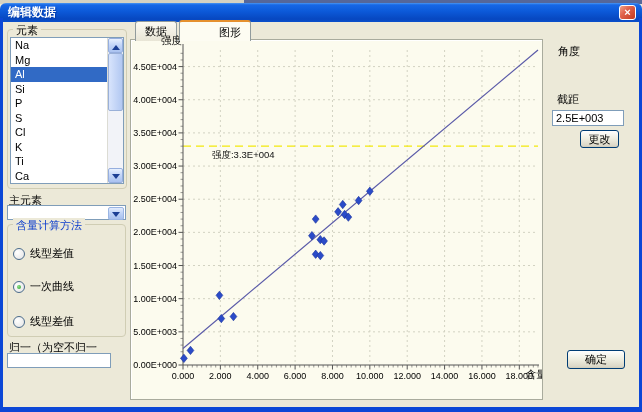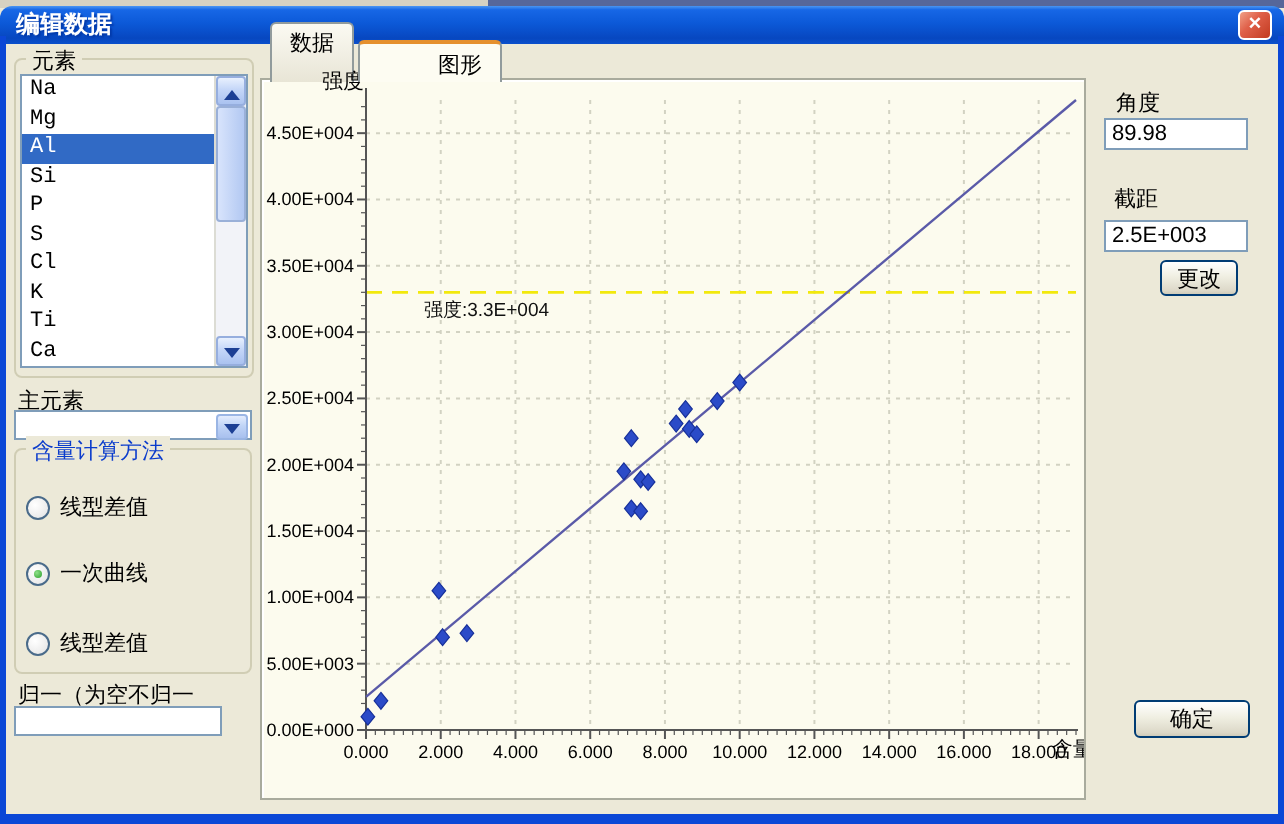--- a/index.html
+++ b/index.html
@@ -21,21 +21,21 @@
     background:linear-gradient(135deg,#f0a088,#e0614a 40%,#c23a20); color:#fff; font-weight:bold;
     font-size:11px; line-height:13px; text-align:center; cursor:pointer; }
 
   .dialog-bg { position:absolute; left:3px; right:3px; top:22px; bottom:5px; background:#ece9d8; }
 
   .groupbox { position:absolute; border:1px solid #d0cdb4; border-radius:4px; }
   .group-label { position:absolute; background:#ece9d8; padding:0 3px; font-size:11px; }
   .group-label.blue { color:#0b3ccc; }
 
   .listbox { position:absolute; left:10px; top:37px; width:114px; height:147px; background:#fff;
-    border:1px solid #7f9db9; overflow:hidden;font-family:Liberation Mono, monospace; }
+    border:1px solid #7f9db9; overflow:hidden; }
   .li { height:14.5px; line-height:14.5px; padding-left:4px; font-size:11px; cursor:default; }
   .li.sel { background:#316ac5; color:#fff; }
 
   .sb { position:absolute; top:0; right:0; width:16px; height:145px; background:#f2f3f8; border-left:1px solid #dcdcd4; }
   .sb-btn { position:absolute; left:0; width:15px; height:15px; border:1px solid #96aede; border-radius:2px;
     background:linear-gradient(180deg,#e8f0fe,#c4d6f8 45%,#aac2f0); }
   .sb-btn.up { top:0; } .sb-btn.down { bottom:0; }
   .tri-up { width:0; height:0; border:4px solid transparent; border-bottom:5px solid #1c3f94; margin:2px auto 0; }
   .tri-dn { width:0; height:0; border:4px solid transparent; border-top:5px solid #1c3f94; margin:5px auto 0; }
   .sb-thumb { position:absolute; left:0; top:15px; width:15px; height:58px; border:1px solid #9ab0d8; border-radius:2px;
@@ -46,21 +46,21 @@
   .combo-btn { position:absolute; right:1px; top:1px; width:16px; height:13px; border:1px solid #9ab5e4; border-radius:2px;
     background:linear-gradient(180deg,#e3ecfd,#c0d4f7 45%,#a8c0ee); }
 
   .radio-row { position:absolute; left:13px; display:flex; align-items:center; gap:5px; cursor:default; }
   .radio { width:12px; height:12px; border-radius:50%; border:1px solid #4a6b8a;
     background:radial-gradient(circle at 35% 35%,#ffffff,#e2e2e2); position:relative; flex:0 0 auto; }
   .radio.checked::after { content:''; position:absolute; inset:3px; border-radius:50%;
     background:radial-gradient(circle at 35% 35%,#8ee08a,#2da02a); }
 
   .tab-strip { position:absolute; left:135px; top:21px; height:20px; display:flex; gap:2px; align-items:flex-end; }
-  .tab { height:30px; padding:2px 9px 0; font-size:11px; background:linear-gradient(#fbfaf2,#e8e5d6);
+  .tab { height:20px; padding:2px 9px 0; font-size:11px; background:linear-gradient(#fbfaf2,#e8e5d6);
     border:1px solid #919b9c; border-bottom:none; border-radius:3px 3px 0 0; position:relative; cursor:pointer; }
   .tab.active { height:21px; background:#fdfcf2; border-top:2px solid #e5902e; z-index:6; padding-top:3px;padding-left:39px; }
 
   .tab-page { position:absolute; left:130px; top:39px; width:413px; height:361px; background:#fcfbee;
     border:1px solid #a9ab9d; box-shadow:inset 1px 1px 0 #fff; }
   #chart-svg { position:absolute; left:131px; top:34px; width:411px; height:368px; z-index:5; }
   #chart-svg text { font-family:"Liberation Sans","DejaVu Sans",sans-serif; }
 
   .rlabel { position:absolute; font-size:11px; }
   .xp-btn { position:absolute; border:1px solid #003c74; border-radius:3px; text-align:center; font-size:11px; cursor:pointer;
@@ -323,18 +323,17 @@
       <path d="M 189.32894736842104 217.37894736842105 L 192.72894736842105 221.57894736842104 L 189.32894736842104 225.77894736842103 L 185.92894736842103 221.57894736842104 Z" fill="#2b4bc8" stroke="#17309a" stroke-width="0.6"></path>
       <path d="M 207.07894736842107 173.61052631578949 L 210.47894736842107 177.81052631578947 L 207.07894736842107 182.01052631578946 L 203.67894736842106 177.81052631578947 Z" fill="#2b4bc8" stroke="#17309a" stroke-width="0.6"></path>
       <path d="M 211.75 166.31578947368422 L 215.15 170.5157894736842 L 211.75 174.7157894736842 L 208.35 170.5157894736842 Z" fill="#2b4bc8" stroke="#17309a" stroke-width="0.6"></path>
       <path d="M 213.6184210526316 176.26315789473685 L 217.0184210526316 180.46315789473684 L 213.6184210526316 184.66315789473683 L 210.21842105263158 180.46315789473684 Z" fill="#2b4bc8" stroke="#17309a" stroke-width="0.6"></path>
       <path d="M 217.35526315789474 178.9157894736842 L 220.75526315789475 183.1157894736842 L 217.35526315789474 187.3157894736842 L 213.95526315789473 183.1157894736842 Z" fill="#2b4bc8" stroke="#17309a" stroke-width="0.6"></path>
       <path d="M 227.63157894736844 162.33684210526317 L 231.03157894736844 166.53684210526316 L 227.63157894736844 170.73684210526315 L 224.23157894736843 166.53684210526316 Z" fill="#2b4bc8" stroke="#17309a" stroke-width="0.6"></path>
       <path d="M 238.8421052631579 153.05263157894737 L 242.2421052631579 157.25263157894736 L 238.8421052631579 161.45263157894735 L 235.44210526315788 157.25263157894736 Z" fill="#2b4bc8" stroke="#17309a" stroke-width="0.6"></path>
     </svg>
 
   <span class="rlabel" style="left:558px; top:44px;">角度</span>
-  <input class="xp-input" style="left: 552px; top: 59px; width: 72px; height: 16px;" value="89.98">
   <span class="rlabel" style="left:557px; top:92px;">截距</span>
   <input class="xp-input" style="left: 552px; top: 110px; width: 72px; height: 16px;" value="2.5E+003">
   <button class="xp-btn" style="left:580px; top:130px; width:39px; height:18px;">更改</button>
   <button class="xp-btn" style="left:567px; top:350px; width:58px; height:19px;">确定</button>
 </div>
 
 </body></html>

